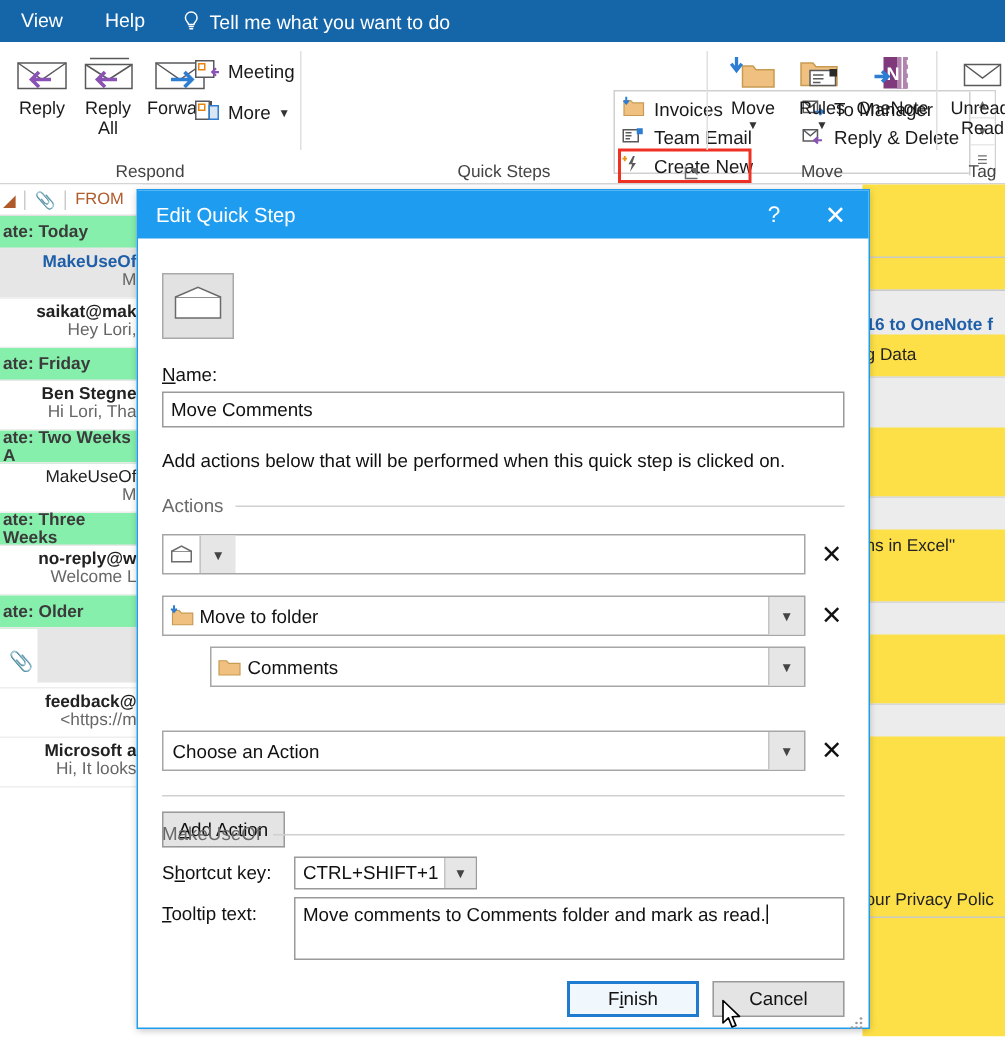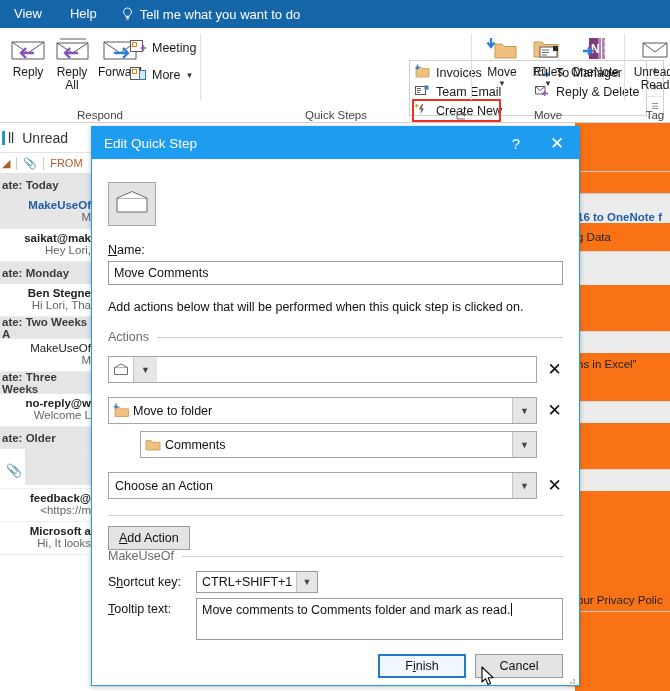--- a/index.html
+++ b/index.html
@@ -86,35 +86,35 @@
     padding-left: 2px; gap: 8px;
   }
   .ml-allunread { font-size: 14px; color: #333; }
   .ml-unreadmark { display:inline-block; width:3px;height:14px;background:#2d8fd5;margin-right:3px;vertical-align:-2px;}
   .ml-colhdr {
     height: 21px; border-bottom: 1px solid #e2e2e2; display: flex; align-items: center;
     font-size: 11px; color: #b05a2a; gap: 6px; padding-left: 2px;
   }
   .ml-colhdr .sep { width:1px; height:13px; background:#ccc; }
   .ml-group {
-    height: 22px; background: #e5e5e5; border-bottom: 1px solid #e8e8e8;
+    height: 22px; background: #86efac; border-bottom: 1px solid #e8e8e8;
     font-size: 11.5px; font-weight: bold; color: #3b3b3b;
     display: flex; align-items: center; padding-left: 2px;
   }
   .ml-row { border-bottom: 1px solid #eeeeee; padding: 3px 4px 5px 0; text-align: right; }
   .ml-row.sel { background: #e6e6e6; }
   .ml-from { font-size: 11.5px; font-weight: bold; color: #222; white-space: nowrap; }
   .ml-from.blue { color: #1f5fa9; }
   .ml-prev { font-size: 11.5px; color: #666; white-space: nowrap; }
   .ml-attach { font-size: 13px; color: #888; }
 
   
   .readpane {
     position: absolute; right: 0; top: 123px; width: 95px; bottom: 0;
-    background: #f97316; overflow: hidden;
+    background: #fde047; overflow: hidden;
   }
   .rp-line { border-top: 1px solid #c9c9c9; }
   .rp-band { background: #ececec; }
   .rp-text { font-size: 11.5px; color: #222; white-space: nowrap; padding-left: 2px; }
   .rp-text.blue { color: #1f5fa9; font-weight: bold; }
 
   
   .dialog {
     position: absolute; left: 91px; top: 126px; width: 489px; height: 560px;
     background: #ffffff; border: 1px solid #1e9cf0;
@@ -400,24 +400,20 @@
         </div>
         <div class="lbl">
           <span>Unread/</span><br><span>Read</span>
         </div>
       </div>
       <div class="glabel">Tag</div>
     </div>
   </div>
 
   <div class="maillist">
-    <div class="ml-toolbar">
-      <span class="ml-allunread"><span class="ml-unreadmark"></span><span>ll</span></span>
-      <span class="ml-allunread">Unread</span>
-    </div>
     <div class="ml-colhdr">
       <span>◢</span>
       <span class="sep"></span>
       <span>📎</span>
       <span class="sep"></span>
       <span>FROM</span>
     </div>
 
     <div>
       <div class="ml-group">ate: Today</div>
@@ -425,21 +421,21 @@
         <div class="ml-from blue">MakeUseOf</div>
         <div class="ml-prev">M</div>
       </div>
       <div class="ml-row">
         <div class="ml-from">saikat@mak</div>
         <div class="ml-prev">Hey Lori,</div>
       </div>
     </div>
 
     <div>
-      <div class="ml-group">ate: Monday</div>
+      <div class="ml-group">ate: Friday</div>
       <div class="ml-row">
         <div class="ml-from">Ben Stegne</div>
         <div class="ml-prev">Hi Lori,  Tha</div>
       </div>
     </div>
 
     <div>
       <div class="ml-group">ate: Two Weeks A</div>
       <div class="ml-row">
         <div class="ml-from" style="font-weight:normal;">MakeUseOf</div>
@@ -562,21 +558,21 @@
           <span class="cico">
             <svg width="18" height="14" viewBox="0 0 18 14">
                 <path d="M2 2.5 L7 2.5 L8.5 4.3 L16 4.3 L16 12 L2 12 Z" fill="#f0c080" stroke="#c79b52" stroke-width="0.8"></path>
               </svg>
           </span>
           <span class="ctext">Comments</span>
           <span class="cdrop">▼</span>
         </div>
       </div>
 
-      <div class="action-row" style="margin-top:14px;">
+      <div class="action-row" style="margin-top:29px;">
         <div class="combo">
           <span class="ctext noicon">Choose an Action</span>
           <span class="cdrop">▼</span>
         </div>
         <span class="xbtn">✕</span>
       </div>
 
       <div class="hsep"></div>
 
       <div style="margin-top:10px;">

